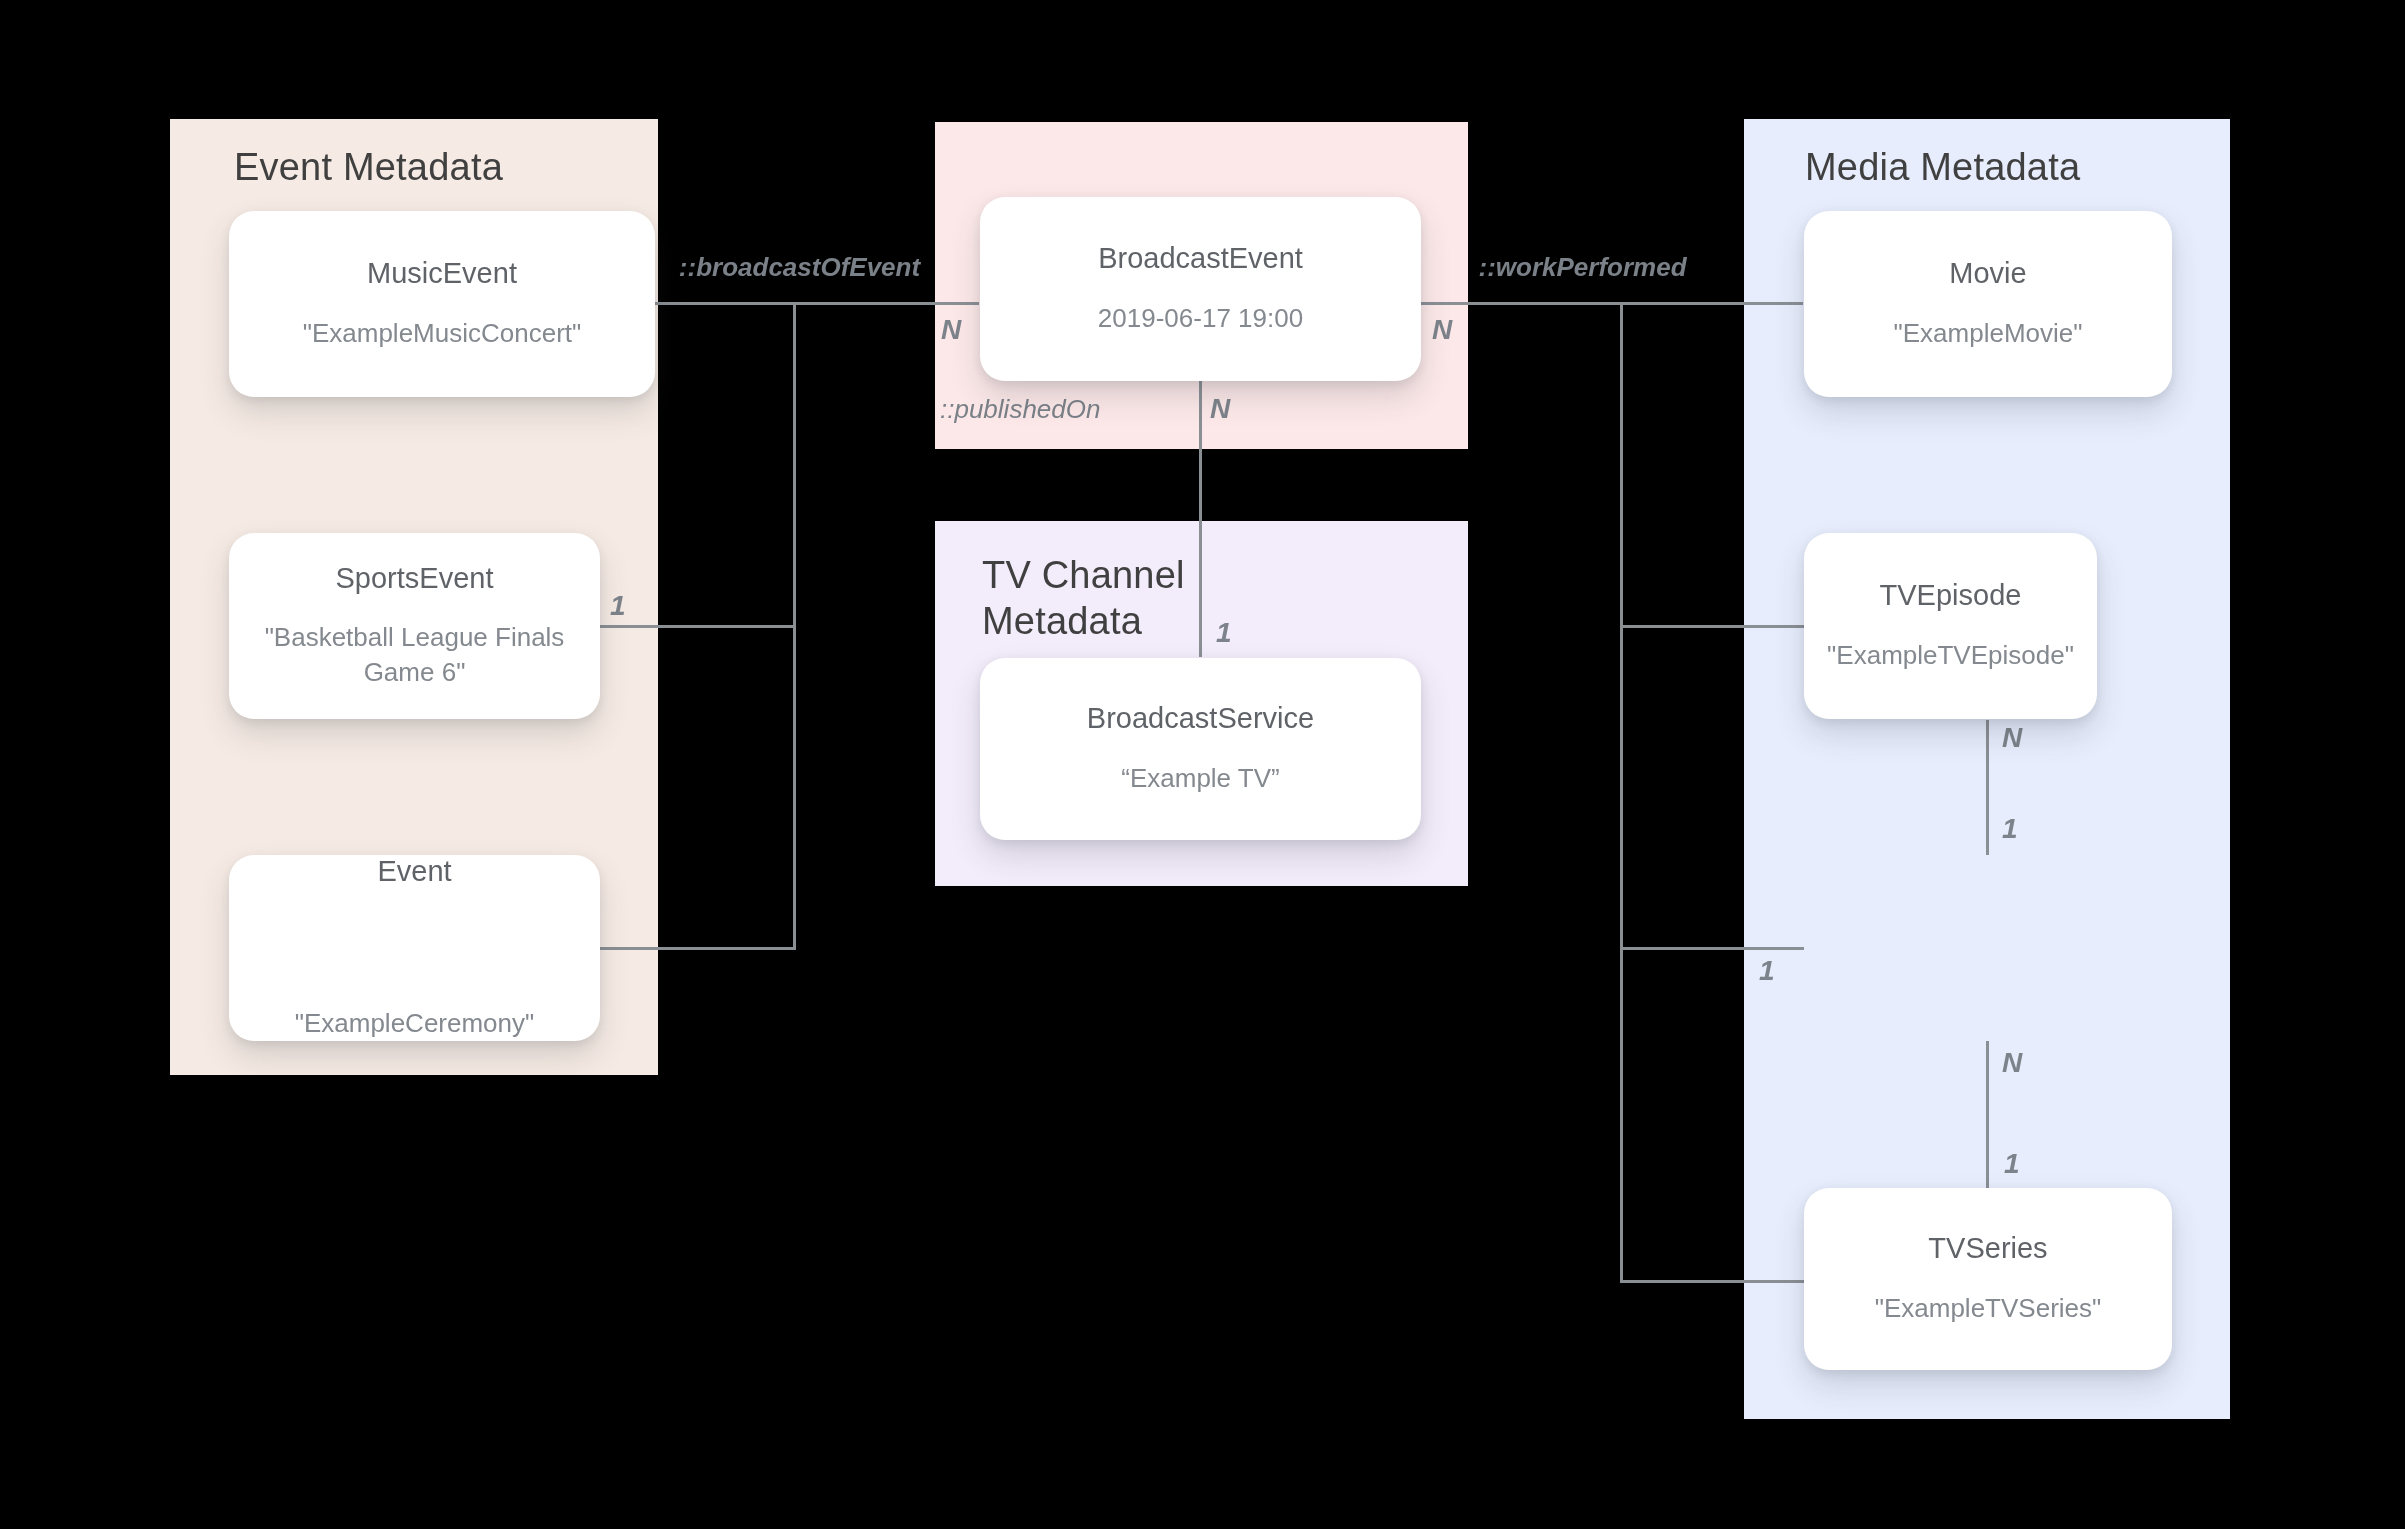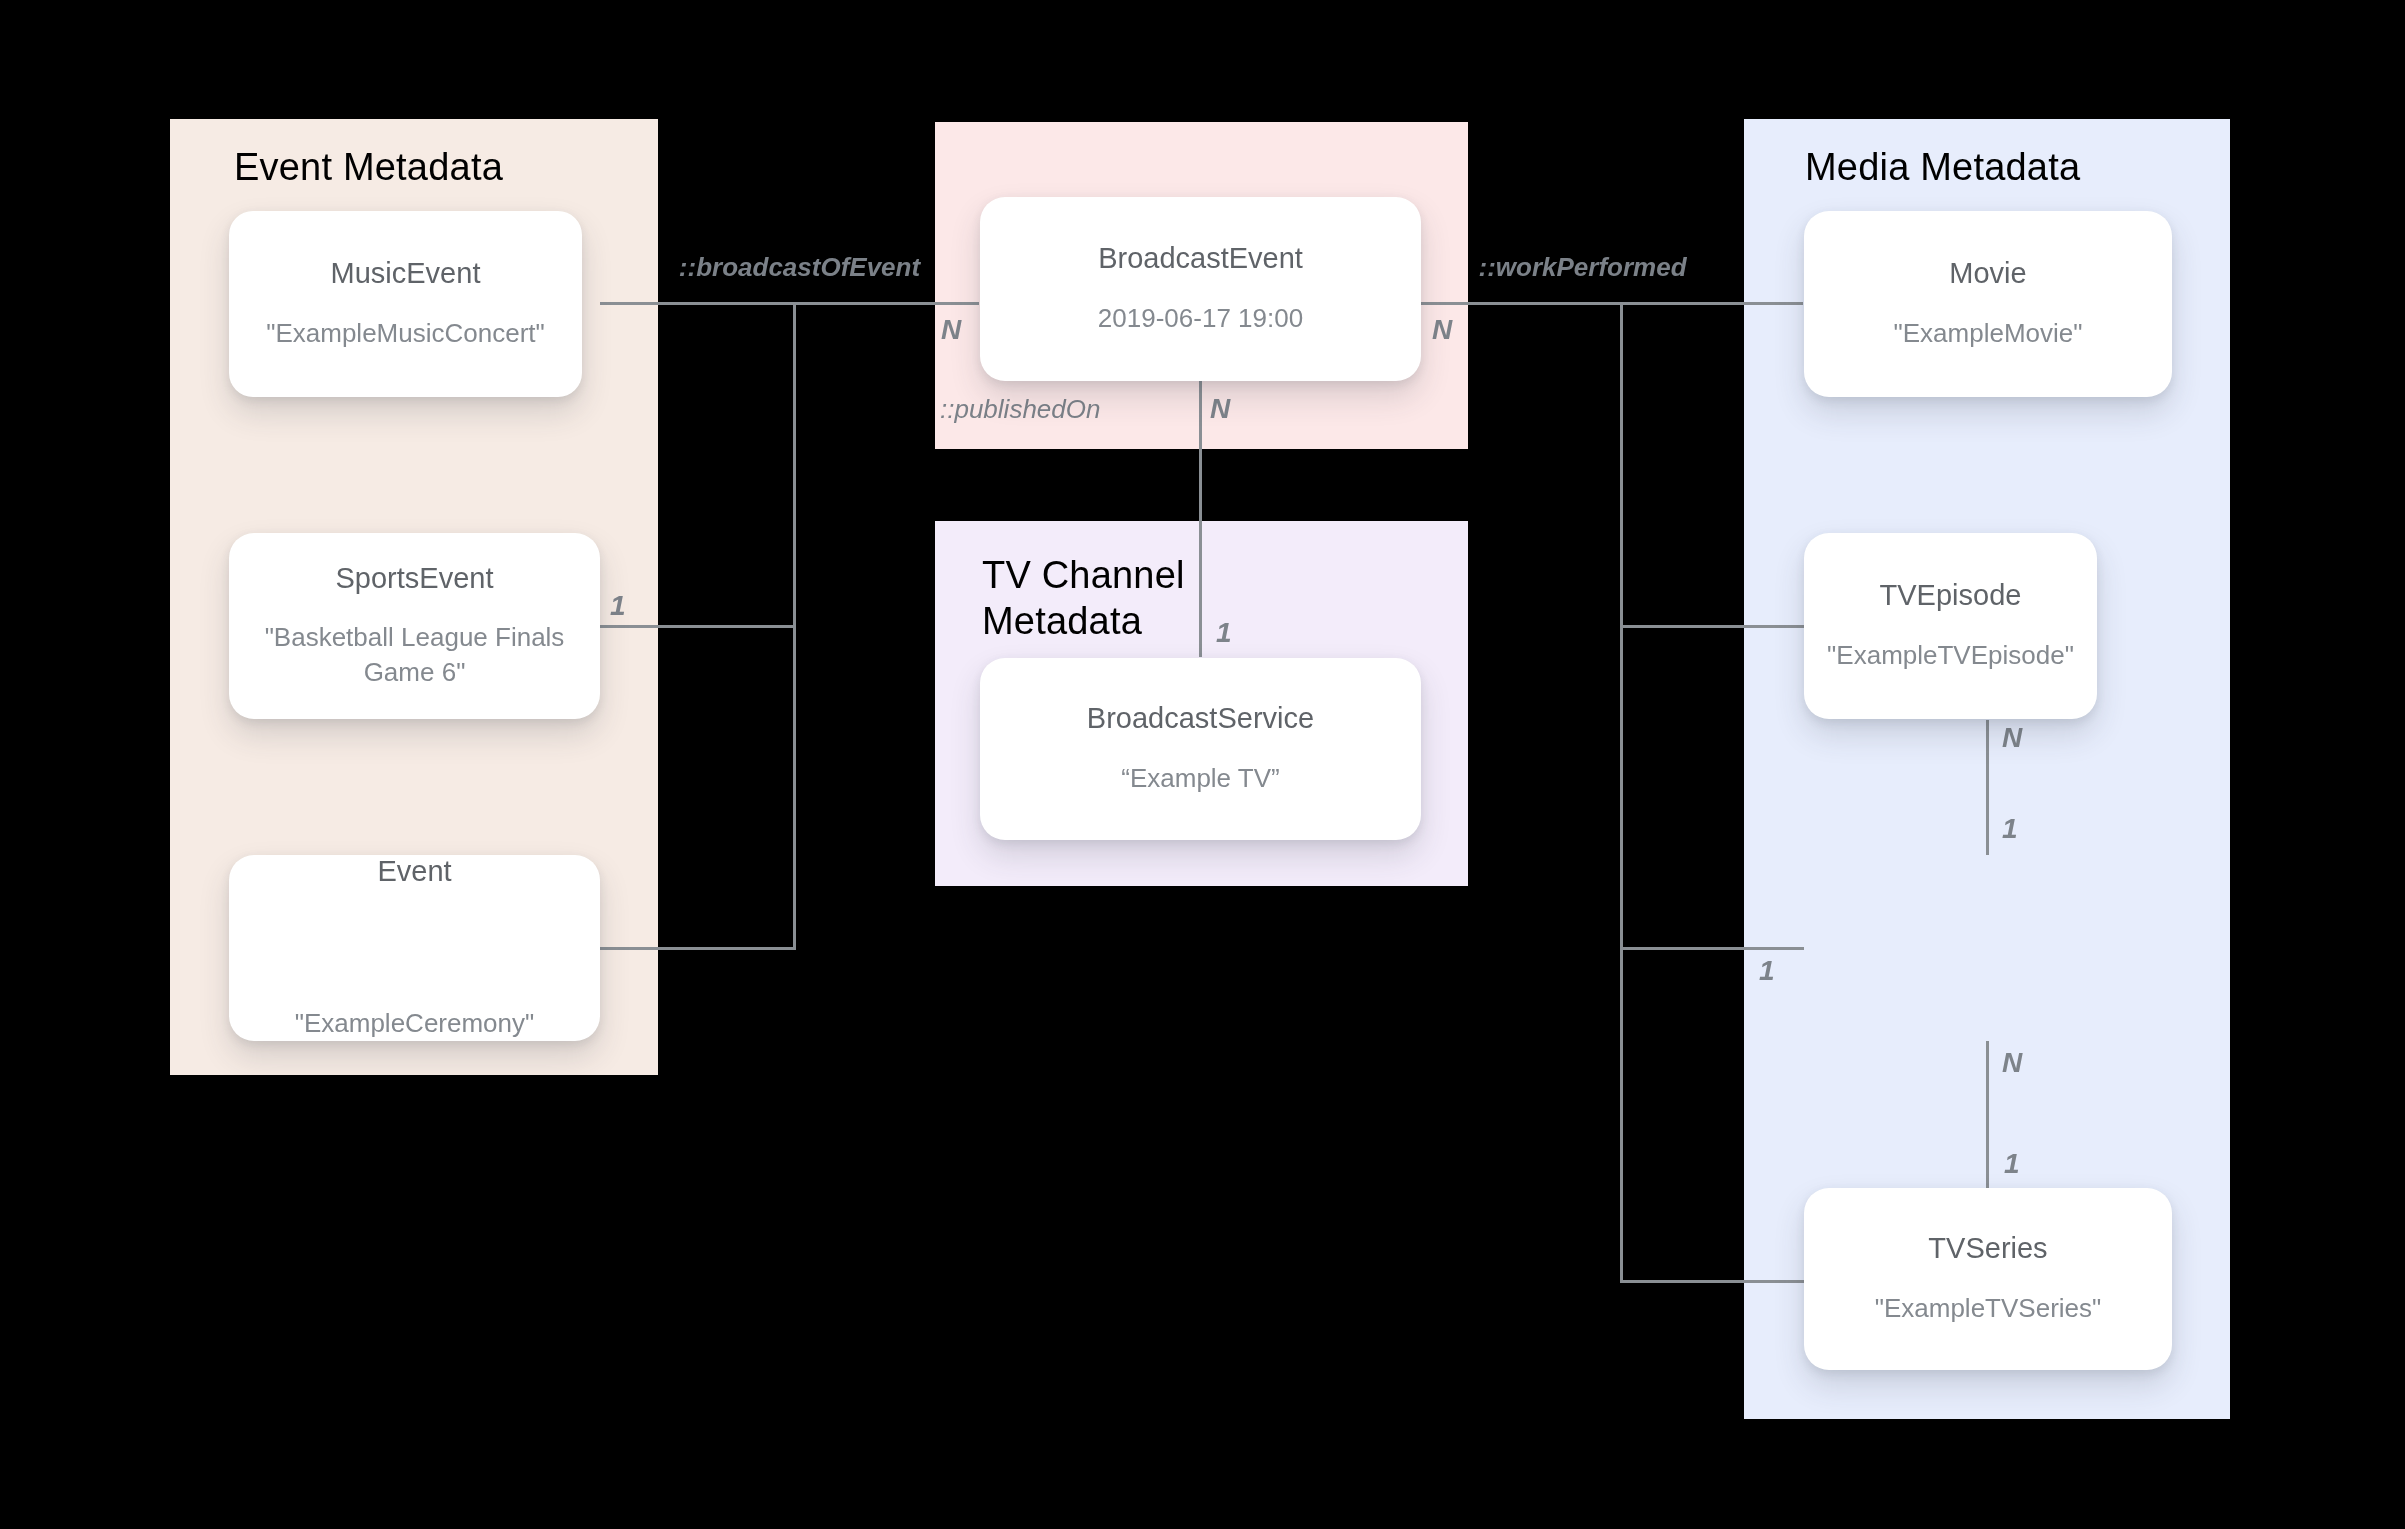--- a/index.html
+++ b/index.html
@@ -7,37 +7,37 @@
     position:relative; width:2405px; height:1529px; background:#000;
     font-family:"Liberation Sans", sans-serif; overflow:hidden;
   }
   .panel { position:absolute; }
   #panel-event      { left:170px;  top:119px; width:488px; height:956px; background:#f6ebe4; }
   #panel-broadcast  { left:935px;  top:122px; width:533px; height:327px;  background:#fce8e8; }
   #panel-tvchannel  { left:935px;  top:521px; width:533px; height:365px;  background:#f3ecfa; }
   #panel-media      { left:1744px; top:119px; width:486px; height:1300px; background:#e7edfc; }
 
   .panel-title {
-    position:absolute; font-size:38px; color:#000000; line-height:1.2;
+    position:absolute; font-size:38px; color:#404040; line-height:1.2;
     letter-spacing:0.2px;
   }
   #panel-event .panel-title     { left:64px; top:26px; }
   #panel-tvchannel .panel-title { left:47px; top:32px; width:287px; }
   #panel-media .panel-title     { left:61px; top:26px; }
 
   .node {
     position:absolute; background:#ffffff; border-radius:25px;
     box-shadow:0 15.3px 31px rgba(50,55,70,0.16), 0 3.8px 9.6px rgba(50,55,70,0.10);
     display:flex; flex-direction:column; align-items:center; justify-content:center;
     gap:25px; text-align:center;
   }
   .node-name  { font-size:29px; color:#5f6368; line-height:1.15; }
   .node-value { font-size:26px; color:#84898f; line-height:1.35; padding:0 21px; }
 
-  #node-music    { left:229px;  top:211px;  width:353px; height:186px;border-radius:24px; }
+  #node-music    { left:229px;  top:211px;  width:426px; height:186px; }
   #node-sports   { left:229px;  top:533px;  width:371px; height:186px; }
   #node-event    { left:229px;  top:855px;  width:371px; height:186px;justify-content:space-between; }
   #node-bevent   { left:980px; top:197px;  width:441px; height:184px; }
   #node-bservice { left:980px; top:658px;  width:441px; height:182px; }
   #node-movie    { left:1804px; top:211px;  width:368px; height:186px; }
   #node-episode  { left:1804px; top:533px;  width:293px; height:186px; }
   #node-season   { left:1804px; top:855px;  width:368px; height:186px; }
   #node-series   { left:1804px; top:1188px; width:368px; height:182px; }
 
   .edge { position:absolute; background:#8a8f94; }

